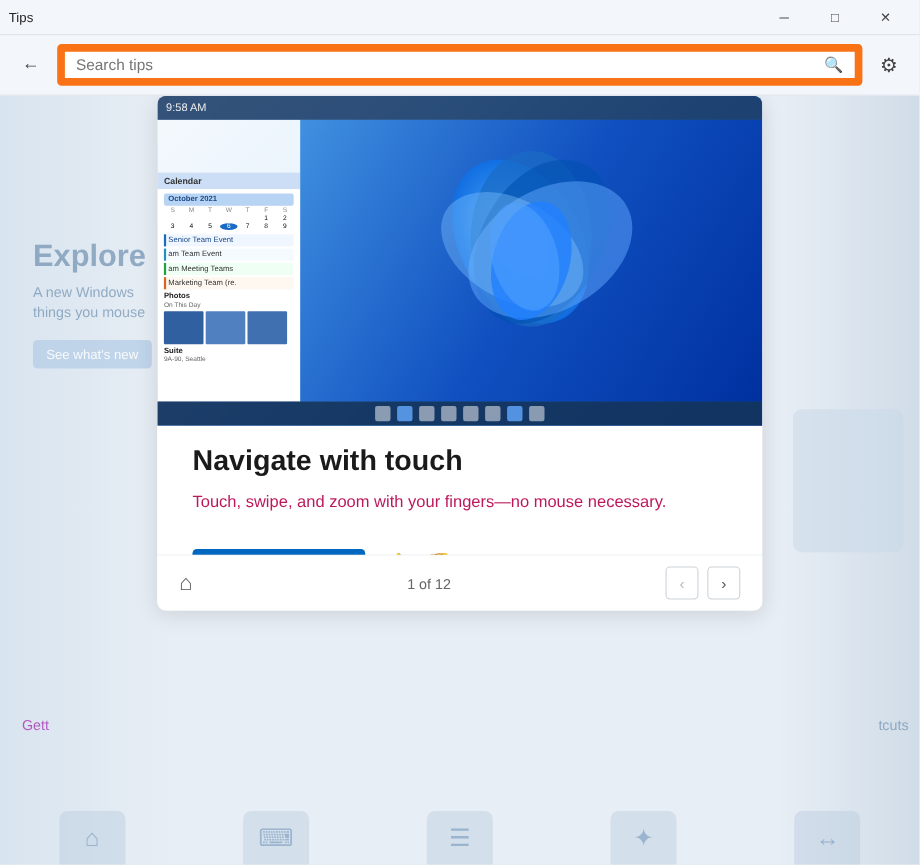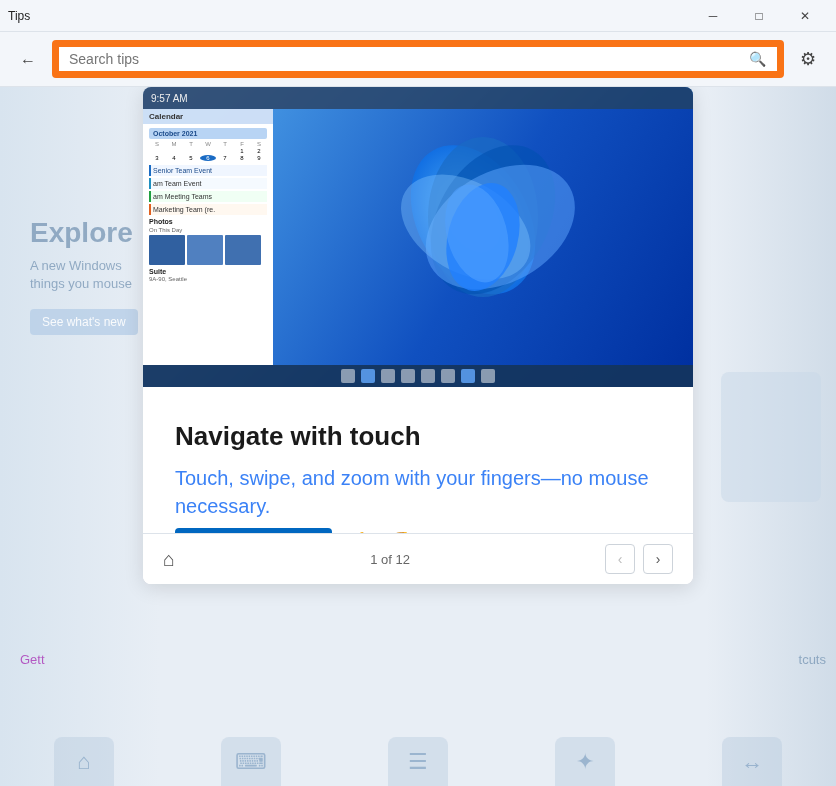--- a/index.html
+++ b/index.html
@@ -228,20 +228,21 @@
       background: rgba(255,255,255,0.85);
       display: flex;
       flex-direction: column;
     }
     .win-panel-header {
       background: rgba(200,220,245,0.9);
       padding: 3px 6px;
       font-size: 8px;
       color: #333;
       font-weight: 600;
+      margin-top: 48px;
     }
     .win-flower {
       position: absolute;
       top: 22px;
       left: 130px;
       right: 0;
       bottom: 22px;
       background: linear-gradient(120deg, #4090e0, #1050c0, #0030a0);
       display: flex;
       align-items: center;
@@ -266,33 +267,33 @@
       height: 14px;
       background: rgba(255,255,255,0.5);
       border-radius: 2px;
     }
     .taskbar-icon.active {
       background: rgba(100,170,255,0.8);
     }
 
     
     .card-content {
-      padding: 34px 32px 24px;
+      padding: 16px 32px 24px;
       background: #fff;
     }
     .card-title {
       font-size: 26px;
       font-weight: 600;
       color: #1a1a1a;
       margin-bottom: 12px;
     }
     .card-desc {
-      font-size: 20px;
-      color: #3b82f6;
-      margin-bottom: 8px;
+      font-size: 15px;
+      color: #be185d;
+      margin-bottom: 32px;
       line-height: 1.4;
     }
     .card-actions {
       display: flex;
       align-items: center;
       gap: 16px;
     }
     .primary-btn {
       background: #0067c0;
       color: #fff;
@@ -450,21 +451,21 @@
   </div>
 
   <div class="bg-bottom-label">Gett</div>
   <div class="bg-bottom-right-label">tcuts</div>
 
   <div class="center-card">
 
     <div class="win-screenshot">
 
       <div class="win-taskbar-sim">
-        <span class="win-time">9:57 AM</span>
+        <span class="win-time">9:58 AM</span>
       </div>
 
       <div class="win-panels">
         <div class="win-panel-header">Calendar</div>
         <div style="background:#fff;padding:4px 6px;flex:1;overflow:hidden;">
           <div style="background:#b8d4f4;border-radius:2px;padding:2px 4px;margin-bottom:2px;font-size:7px;color:#1a4a8a;font-weight:600;">October 2021</div>
           <div style="display:grid;grid-template-columns:repeat(7,1fr);gap:1px;margin-bottom:4px;">
 
             <div style="font-size:6px;color:#888;text-align:center">S</div>
             <div style="font-size:6px;color:#888;text-align:center">M</div>

